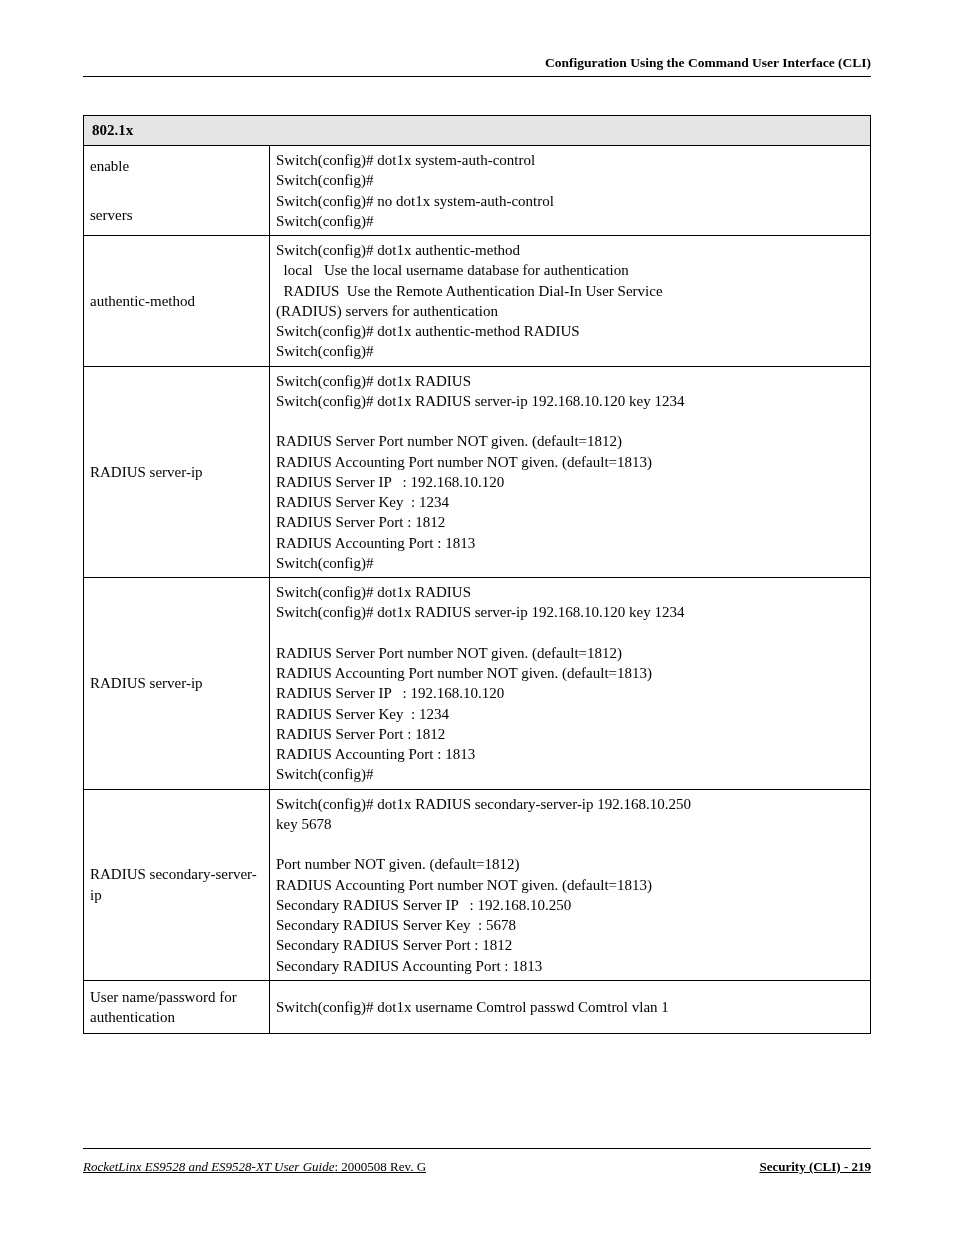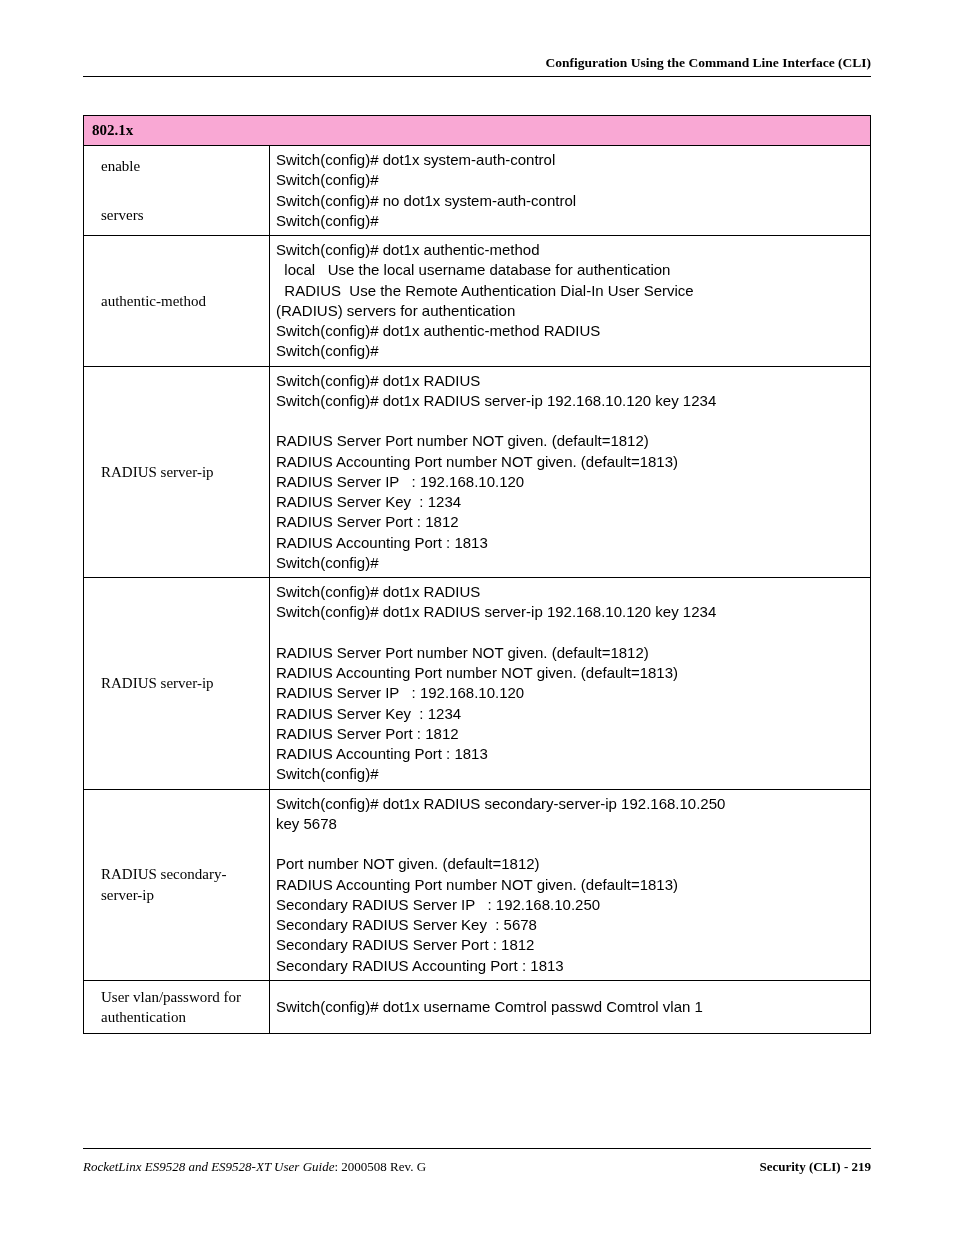--- a/index.html
+++ b/index.html
@@ -18,64 +18,65 @@
       font-size: 13.5px;
       padding-bottom: 5px;
       margin-bottom: 38px;
     }
     table.main {
       width: 100%;
       border-collapse: collapse;
       border: 1.5px solid #000;
     }
     table.main th {
-      background: #f9a8d4;
+      background: #e5e5e5;
       text-align: left;
       font-weight: bold;
       font-size: 15px;
       padding: 6px 8px;
       border: 1px solid #000;
     }
     table.main td {
       border: 1px solid #000;
       vertical-align: middle;
       padding: 4px 6px;
       font-size: 15px;
       line-height: 1.35;
     }
     td.label {
       width: 186px;
       font-family: Georgia, 'Times New Roman', serif;
     }
-    td.label .row-label { display: block; padding: 2px 0; margin-left: 11px; }
+    td.label .row-label { display: block; padding: 2px 0; }
     td.code {
-      font-family: Liberation Sans, sans-serif;
+      font-family: Liberation Serif, serif;
       font-size: 14.5px;
       white-space: pre;
       line-height: 1.45;
     }
     .footer {
       position: absolute;
       left: 83px;
       right: 83px;
       bottom: 60px;
       border-top: 1.5px solid #000;
       padding-top: 10px;
       display: flex;
       justify-content: space-between;
       font-size: 13px;
+      text-decoration: underline;
     }
     .footer-left { font-style: italic; }
     .footer-left .rev { font-style: normal; }
     .footer-right { font-weight: bold; }
   </style>
 </head>
 <body>
 
-<div class="running-header">Configuration Using the Command Line Interface (CLI)</div>
+<div class="running-header">Configuration Using the Command User Interface (CLI)</div>
 
 <table class="main">
   <thead>
     <tr>
       <th colspan="2">802.1x</th>
     </tr>
   </thead>
   <tbody id="table-body">
       <tr>
         <td class="label">
@@ -137,21 +138,21 @@
 
 Port number NOT given. (default=1812)
 RADIUS Accounting Port number NOT given. (default=1813)
 Secondary RADIUS Server IP   : 192.168.10.250
 Secondary RADIUS Server Key  : 5678
 Secondary RADIUS Server Port : 1812
 Secondary RADIUS Accounting Port : 1813</td>
       </tr>
       <tr>
         <td class="label" style="vertical-align: top;">
-          <span class="row-label">User vlan/password for authentication</span>
+          <span class="row-label">User name/password for authentication</span>
         </td>
         <td class="code">Switch(config)# dot1x username Comtrol passwd Comtrol vlan 1</td>
       </tr>
     </tbody>
 </table>
 
 <div class="footer">
   <span class="footer-left">
     <span>RocketLinx ES9528 and ES9528-XT User Guide</span><span class="rev">: 2000508 Rev. G</span>
   </span>

